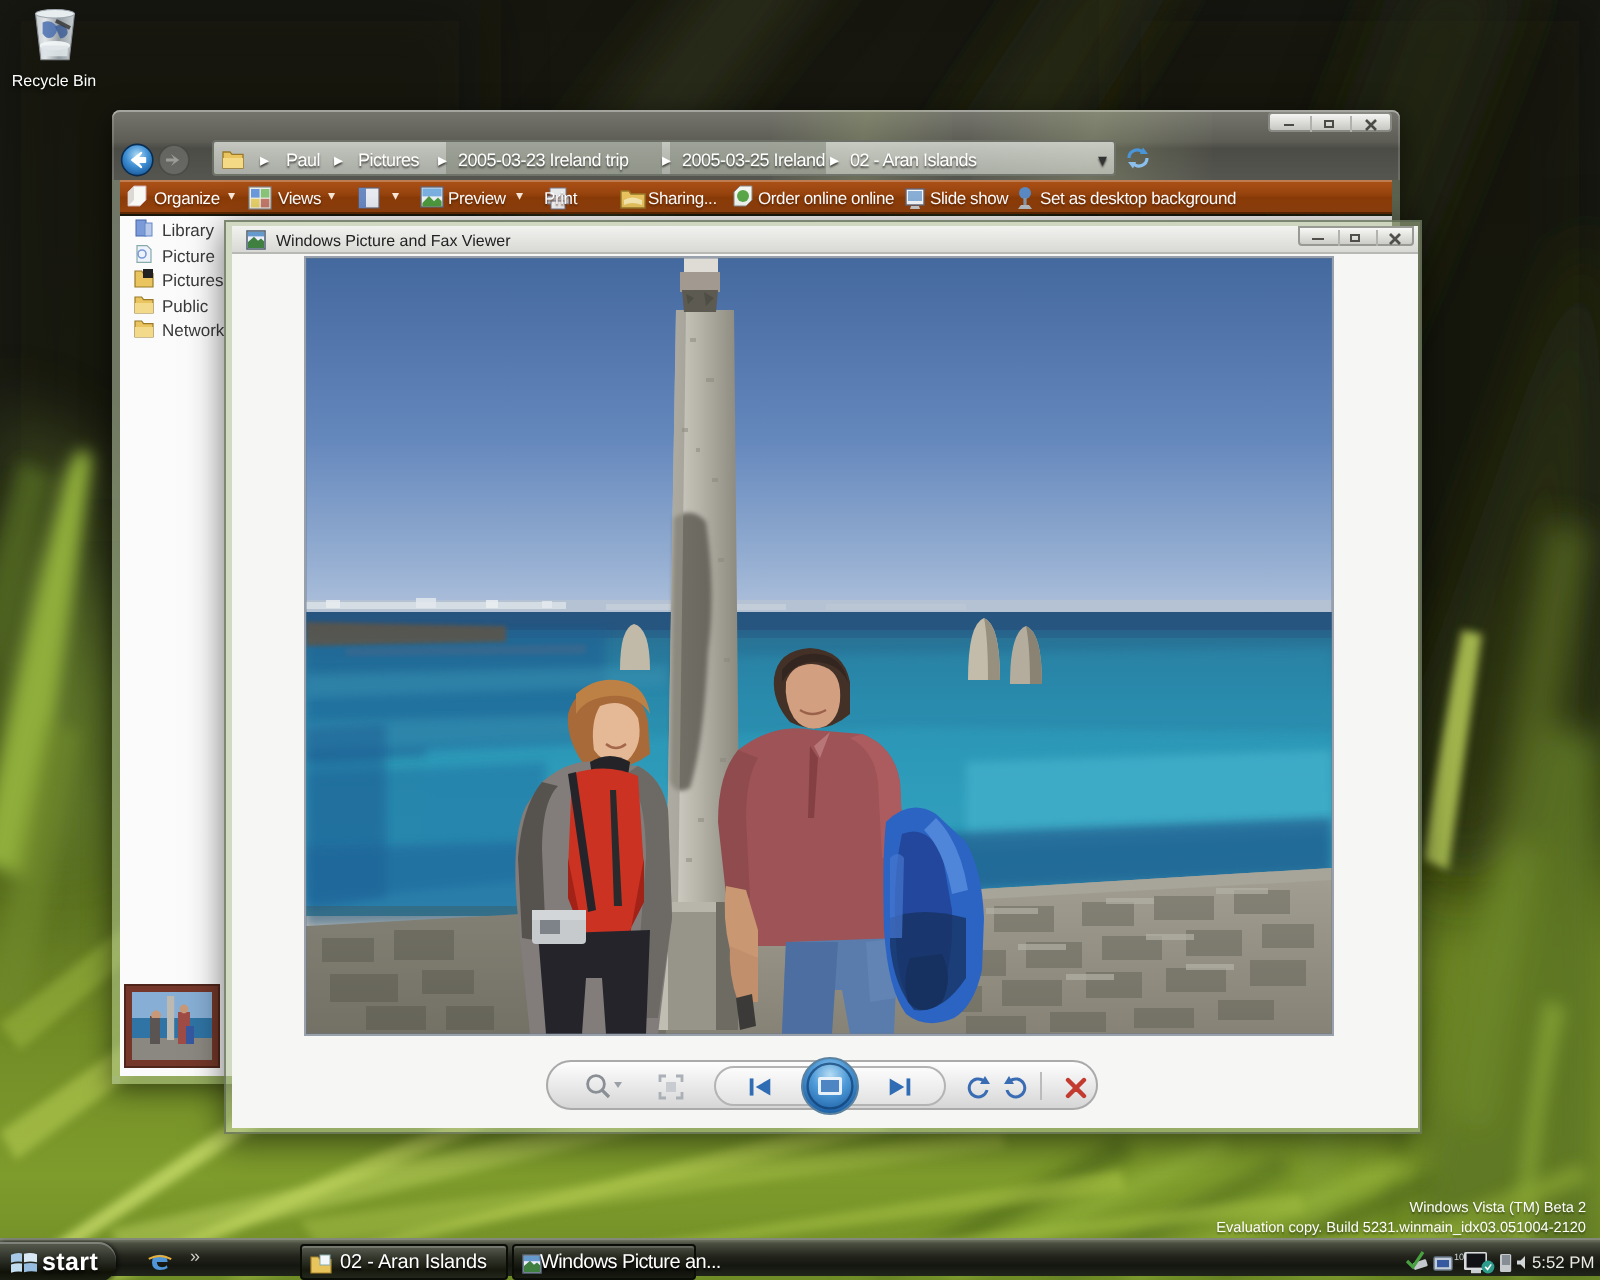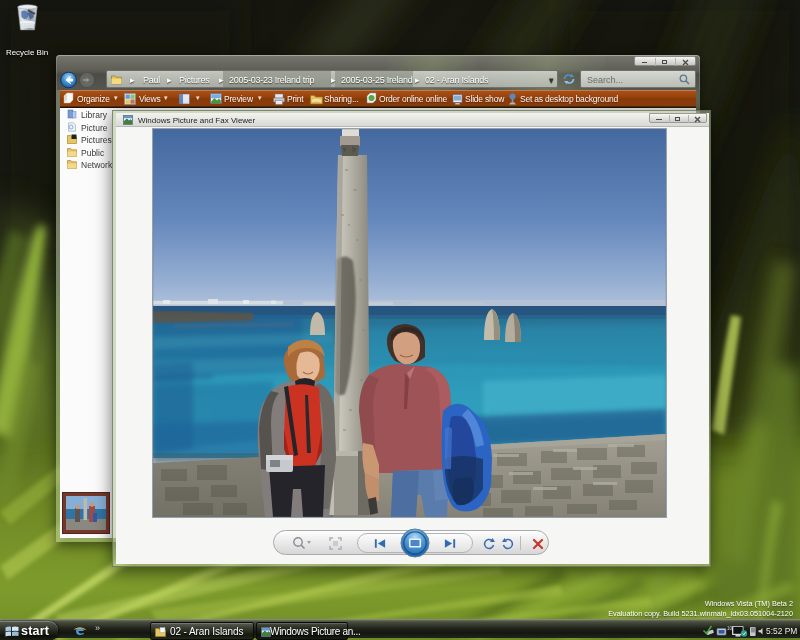--- a/index.html
+++ b/index.html
@@ -111,21 +111,21 @@
       </linearGradient>
     </defs>
     <path d="M2 3 L24 3 L21 29 L5 29 Z" fill="url(#bing)" stroke="#8a9298" stroke-width="0.6" opacity="0.95"></path>
     <ellipse cx="13" cy="3" rx="11" ry="2.4" fill="#e8edf0" stroke="#9aa4ab" stroke-width="0.6"></ellipse>
     <path d="M6 8 Q10 6 13 9 Q16 12 12 16 Q8 18 6 14 Z" fill="#4a6fb0" opacity="0.85"></path>
     <path d="M13 10 Q18 8 20 12 Q21 16 16 17 Z" fill="#3a5a96" opacity="0.8"></path>
     <path d="M14 6 L22 10 L21 12 L13 8 Z" fill="#2f2f2f" opacity="0.8"></path>
     <ellipse cx="13" cy="21" rx="8.5" ry="2.6" fill="#f2f5f7" opacity="0.95"></ellipse>
     <path d="M5.5 21 L20.5 21 L20 27 L6.2 27 Z" fill="#dde3e7" opacity="0.9"></path>
   </svg>
-  <div style="margin-top:16px;color:#fff;font-size:8px;text-shadow:0 1px 2px #000;">Recycle Bin</div>
+  <div style="margin-top:4px;color:#fff;font-size:8px;text-shadow:0 1px 2px #000;">Recycle Bin</div>
 </div>
 
 <div id="explorer" class="abs" style="left:56px;top:55px;width:644px;height:487px;box-shadow:0 3px 14px rgba(0,0,0,0.55);border-radius:4px 4px 0 0;">
 
   <div class="abs" style="left:0;top:0;width:644px;height:35px;border-radius:4px 4px 0 0;background:linear-gradient(#76766e 0%,#5d5d56 45%,#4c4c46 55%,#565650 100%);box-shadow:inset 0 1px 0 rgba(255,255,255,0.35), inset 1px 0 0 rgba(255,255,255,0.15), inset -1px 0 0 rgba(255,255,255,0.15);overflow:hidden;">
     <div class="abs" style="left:330px;top:0;width:90px;height:35px;background:linear-gradient(100deg,rgba(130,140,100,0) 0%,rgba(150,160,110,0.35) 50%,rgba(130,140,100,0) 100%);"></div>
     <div class="abs" style="left:430px;top:0;width:120px;height:35px;background:linear-gradient(100deg,rgba(160,170,120,0) 0%,rgba(170,180,130,0.3) 50%,rgba(150,160,110,0) 100%);"></div>
   </div>
 
   <div class="abs" style="left:578px;top:1px;width:62px;height:10px;background:linear-gradient(#f4f4f2,#c6c6c2);border-radius:2px;border:1px solid #8a8a84;">
@@ -173,27 +173,20 @@
     <span class="bc" style="left:442px;color:#333;">▾</span>
   </div>
 
   <svg width="14" height="12" viewBox="0 0 14 12" style="position:absolute;left:506px;top:18px;">
     <path d="M2.5 6 A4 4 0 0 1 9.5 3.4" stroke="#4a94d8" stroke-width="1.6" fill="none"></path>
     <path d="M9.5 0.8 L12 4 L8 4 Z" fill="#4a94d8"></path>
     <path d="M11.5 6 A4 4 0 0 1 4.5 8.6" stroke="#8cc0ec" stroke-width="1.6" fill="none"></path>
     <path d="M4.5 11.2 L2 8 L6 8 Z" fill="#8cc0ec"></path>
   </svg>
 
-  <div class="abs" style="left:524px;top:15px;width:116px;height:18px;background:linear-gradient(rgba(228,230,226,0.9),rgba(205,208,200,0.85));border:1px solid rgba(90,95,85,0.8);border-radius:2px;">
-    <span style="position:absolute;left:6px;top:4px;font-size:9px;color:#6b6f66;">Search...</span>
-    <svg width="11" height="11" viewBox="0 0 11 11" style="position:absolute;right:5px;top:3px;">
-      <circle cx="4.4" cy="4.4" r="3.2" fill="none" stroke="#5f7690" stroke-width="1.3"></circle>
-      <path d="M6.8 6.8 L10 10" stroke="#5f7690" stroke-width="1.6"></path>
-    </svg>
-  </div>
 
   <div class="abs" style="left:4px;top:35px;width:636px;height:17px;background:linear-gradient(#ad5318 0%,#98430e 45%,#8a3b07 55%,#95420e 100%);border-bottom:1px solid #5f2a04;box-shadow:inset 0 1px 0 rgba(255,255,255,0.25);text-align:center;">
     <svg width="11" height="12" viewBox="0 0 11 12" style="position:absolute;left:3px;top:2px;">
         <path d="M1 11 L7 11 L10 8 L10 1 L4 1 L1 4 Z" fill="#f8f8f4" stroke="#caa" stroke-width="0.5"></path>
         <path d="M1 11 L1 4 L4 1 L4 8 Z" fill="#dcd8d4"></path>
       </svg>
     <span class="tb" style="left:17px;">Organize</span>
       <span class="tbv" style="left:54px;">▾</span>
     <svg width="12" height="12" viewBox="0 0 12 12" style="position:absolute;left:64px;top:3px;">
         <rect x="0.5" y="0.5" width="11" height="11" fill="#f0f0ea" stroke="#888" stroke-width="0.6"></rect>
@@ -214,21 +207,21 @@
         <rect x="1.2" y="1.2" width="9.6" height="4" fill="#7ab0e0"></rect>
         <path d="M1.2 8.5 L4.5 5 L7 7.6 L9 5.8 L10.8 7.6 L10.8 10.2 L1.2 10.2 Z" fill="#4e9a3e"></path>
       </svg>
     <span class="tb" style="left:164px;">Preview</span>
       <span class="tbv" style="left:198px;">▾</span>
     <svg width="12" height="12" viewBox="0 0 12 12" style="position:absolute;left:213px;top:3px;">
         <rect x="2" y="1" width="8" height="4" fill="#e8eaec" stroke="#778" stroke-width="0.5"></rect>
         <path d="M0.5 5 L11.5 5 L11.5 9 L0.5 9 Z" fill="#c8ccd0" stroke="#778" stroke-width="0.5"></path>
         <rect x="2.5" y="7.5" width="7" height="4" fill="#f4f6f8" stroke="#778" stroke-width="0.5"></rect>
       </svg>
-    <span class="tb" style="left:227px;">Print</span>
+    <span class="tb" style="left:212px;">Print</span>
     <svg width="13" height="12" viewBox="0 0 13 12" style="position:absolute;left:250px;top:3px;">
         <path d="M0.5 2.5 L4.5 2.5 L5.5 4 L12.5 4 L12.5 11 L0.5 11 Z" fill="#e9c45f" stroke="#9a7a28" stroke-width="0.7"></path>
         <path d="M2 7 Q6 4.5 11 7 L11 9.5 Q6 7.5 2 9.5 Z" fill="#f7e7ae"></path>
       </svg>
     <span class="tb" style="left:264px;">Sharing...</span>
     <svg width="11" height="12" viewBox="0 0 11 12" style="position:absolute;left:306px;top:2px;">
         <path d="M1 11 L7 11 L10 8 L10 1 L4 1 L1 4 Z" fill="#f4f6f2" stroke="#888" stroke-width="0.5"></path>
         <circle cx="5.5" cy="6" r="3" fill="#5aa84a"></circle>
       </svg>
     <span class="tb" style="left:319px;">Order online online</span>

